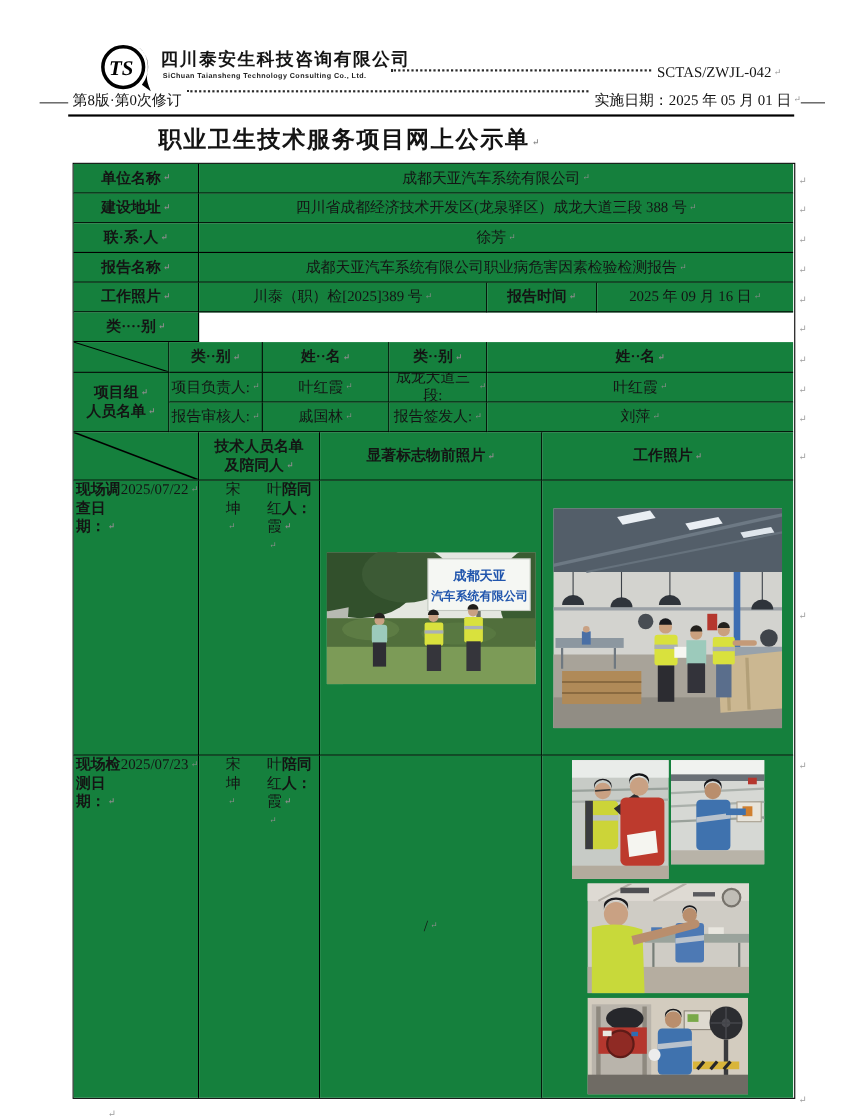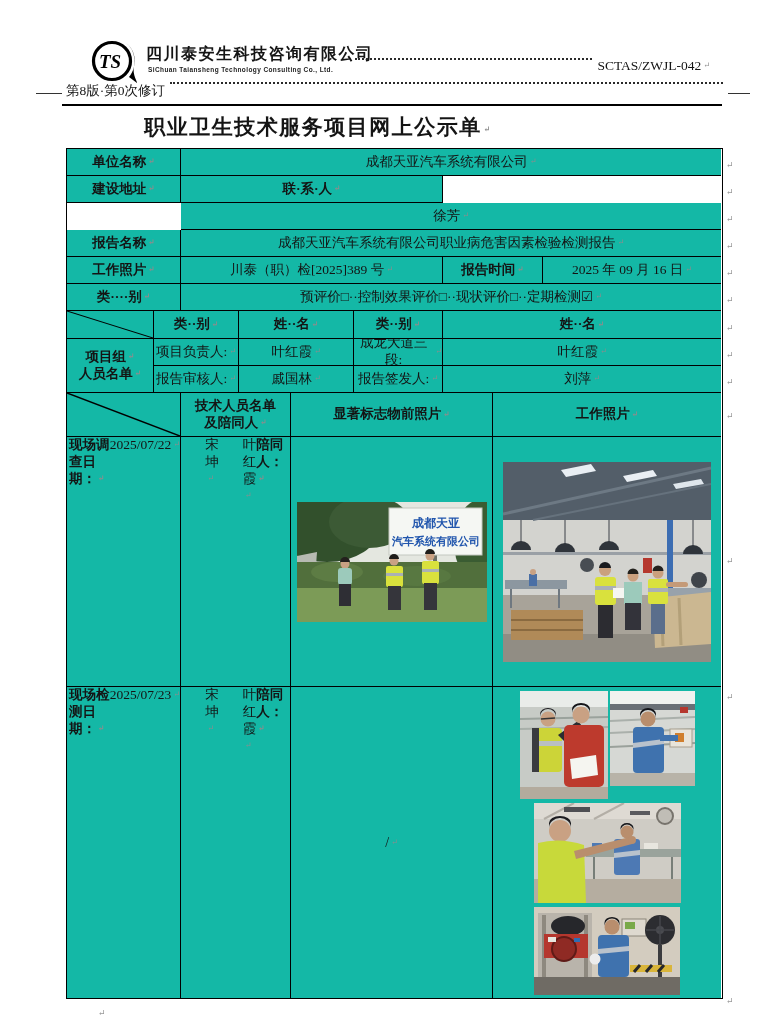--- a/index.html
+++ b/index.html
@@ -5,40 +5,40 @@
   *{margin:0;padding:0;box-sizing:border-box;}
   html,body{background:#ffffff;}
   .page{position:relative;width:774px;height:1015px;background:#fff;overflow:hidden;
         font-family:"Liberation Serif","DejaVu Serif",serif;color:#141414;}
   
   .logo{position:absolute;left:88px;top:36px;}
   .co-cn{position:absolute;left:146px;top:44px;font-size:16px;font-weight:bold;letter-spacing:1.5px;
          font-family:"Liberation Sans","DejaVu Sans",sans-serif;}
   .co-en{position:absolute;left:148px;top:66px;font-size:6.5px;font-weight:bold;letter-spacing:.4px;
          font-family:"Liberation Sans","DejaVu Sans",sans-serif;color:#222;}
-  .code-row{position:absolute;left:350px;top:58px;width:360px;display:flex;align-items:flex-start;font-size:13.5px;}
+  .code-row{position:absolute;left:350px;top:58px;width:360px;display:flex;align-items:center;font-size:13.5px;}
   .ver-row{position:absolute;left:66px;top:82px;width:662px;display:flex;align-items:flex-start;font-size:13.5px;}
   .dotfill{flex:1;border-bottom:2px dotted #2a2a2a;margin:0 5px 4px 5px;height:0;}
   .edge-dash{position:absolute;border-top:1.6px solid #333;}
   .rule{position:absolute;left:62px;top:104px;width:660px;border-top:2.6px solid #000;}
   .title{position:absolute;left:0;top:113px;width:636px;text-align:center;
          font-size:21px;font-weight:bold;letter-spacing:1.5px;}
   
   .pm::after{content:"\21B5";color:#8d8d8d;font-size:8px;margin-left:2px;vertical-align:2px;}
   .rp{position:absolute;left:726px;width:10px;}
   .rp::after{content:"\21B5";color:#9a9a9a;font-size:9px;}
   
   .tbl{position:absolute;left:66px;top:148px;width:657px;border:1.5px solid #000;background:#fff;}
   .grid{display:grid;}
   .secA{grid-template-columns:114px 262px 100px 178px;grid-auto-rows:27px;}
   .secB{grid-template-columns:87px 85px 115px 89px 278px;grid-template-rows:28px 27px 27px;}
   .secC{grid-template-columns:114px 110px 202px 228px;grid-template-rows:44px 250px 311px;}
   .cell{border-right:1.5px solid #000;border-bottom:1.5px solid #000;display:flex;
         align-items:center;justify-content:center;font-size:13.5px;overflow:hidden;
-        line-height:1.25;text-align:center;position:relative;background:#14b8a6;}
+        line-height:1.25;text-align:center;position:relative;background:#15803d;}
   .lastcol{border-right:none!important;}
   .nobb{border-bottom:none!important;}
   .b{font-weight:bold;}
   .colL{flex-direction:row;align-items:flex-start;justify-content:center;text-align:left;padding-left:4px;}
   .indent{padding-left:24px;}
   .diag svg{position:absolute;inset:0;width:100%;height:100%;}
   .photo-frame{line-height:0;}
   .collage{display:flex;flex-direction:column;align-items:center;gap:4px;padding-top:4px;line-height:0;}
   .collage-row{display:flex;align-items:flex-start;gap:2px;line-height:0;}
   .slash{font-size:14px;}
@@ -57,49 +57,50 @@
   <div class="co-en">SiChuan Taiansheng Technology Consulting Co., Ltd.</div>
 
   <div class="code-row">
     <span class="dotfill"></span>
     <span class="pm">SCTAS/ZWJL-042</span>
   </div>
 
   <div class="ver-row">
     <span>第8版·第0次修订</span>
     <span class="dotfill"></span>
+    <span class="pm">实施日期：2025 年 05 月 01 日</span>
   </div>
   <div class="edge-dash" style="left:36px;top:93px;width:26px;"></div>
   <div class="edge-dash" style="left:728px;top:93px;width:22px;"></div>
 
   <div class="rule"></div>
 
   <div class="title pm">职业卫生技术服务项目网上公示单</div>
 
   <div class="tbl">
 
     <div class="grid secA">
       <div class="cell b pm">单位名称</div>
       <div class="cell lastcol pm" style="grid-column:2/5">成都天亚汽车系统有限公司</div>
 
       <div class="cell b pm">建设地址</div>
+      <div class="cell lastcol pm" style="grid-column:2/5">四川省成都经济技术开发区(龙泉驿区）成龙大道三段 388 号</div>
 
       <div class="cell b pm">联·系·人</div>
       <div class="cell lastcol pm" style="grid-column:2/5">徐芳</div>
 
       <div class="cell b pm">报告名称</div>
       <div class="cell lastcol pm" style="grid-column:2/5">成都天亚汽车系统有限公司职业病危害因素检验检测报告</div>
 
       <div class="cell b pm">工作照片</div>
       <div class="cell pm">川泰（职）检[2025]389 号</div>
       <div class="cell b pm">报告时间</div>
       <div class="cell lastcol pm">2025 年 09 月 16 日</div>
 
       <div class="cell b pm">类····别</div>
-      <div class="cell lastcol pm" style="grid-column:2/5">预评价□··控制效果评价□··现状评价□··定期检测☑</div>
     </div>
 
     <div class="grid secB">
       <div class="cell diag">
         <svg viewBox="0 0 100 40" preserveAspectRatio="none">
           <line x1="0" y1="0" x2="100" y2="40" stroke="#000" stroke-width="1.4"></line>
         </svg>
       </div>
       <div class="cell b pm">类··别</div>
       <div class="cell b pm">姓··名</div>

